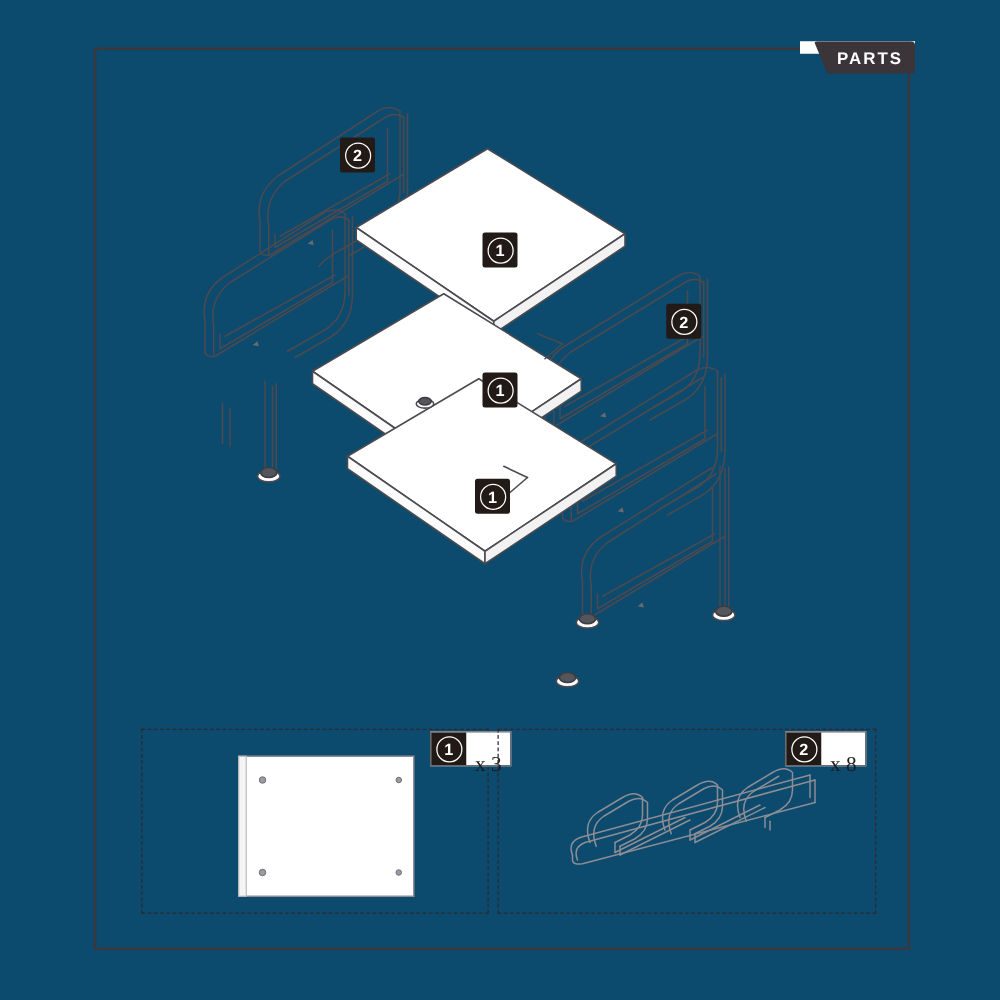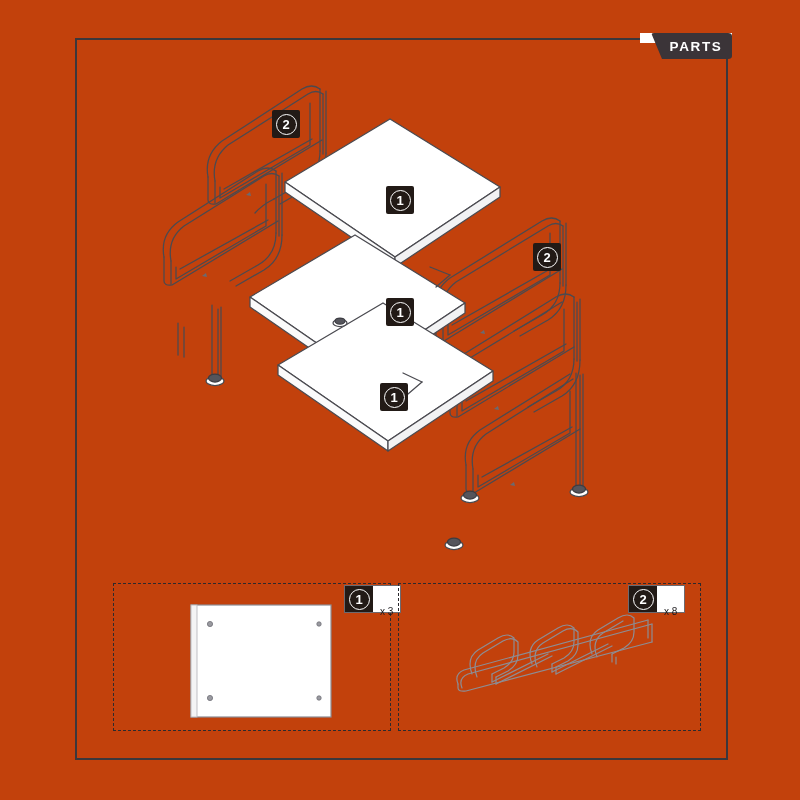--- a/index.html
+++ b/index.html
@@ -14,21 +14,21 @@
     font-family: "Liberation Sans", sans-serif;
     position: relative;
     overflow: hidden;
   }
 
   #page {
     position: absolute;
     left: 0; top: 0;
     width: 800px;
     height: 800px;
-    background: #c2410c;
+    background: #0c4a6e;
   }
 
   
   .outer-frame {
     position: absolute;
     left: 75px;
     top: 38px;
     width: 653px;
     height: 722px;
     border: 2px solid #3b373c;
@@ -169,23 +169,23 @@
     color: #ffffff;
     font-size: 13px;
     font-weight: bold;
     line-height: 1;
   }
   .legend-tag .qty {
     display: flex;
     align-items: center;
     justify-content: center;
     padding: 0 7px;
-    font-size: 10px;
+    font-size: 17px;
     color: #1d1b1e;
-    font-family: Liberation Sans, sans-serif;
+    font-family: Liberation Serif, serif;
     white-space: nowrap;
     margin-top: 25px;
   }
   .legend-tag.tag-1 { left: 344px; top: 585px; }
   .legend-tag.tag-2 { left: 628px; top: 585px; }
 
   
   .legend-art {
     position: absolute;
   }

